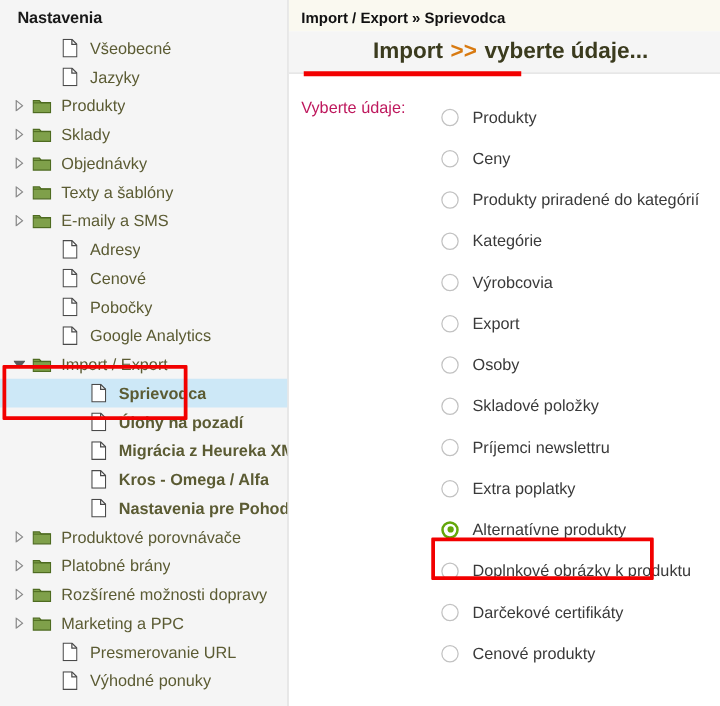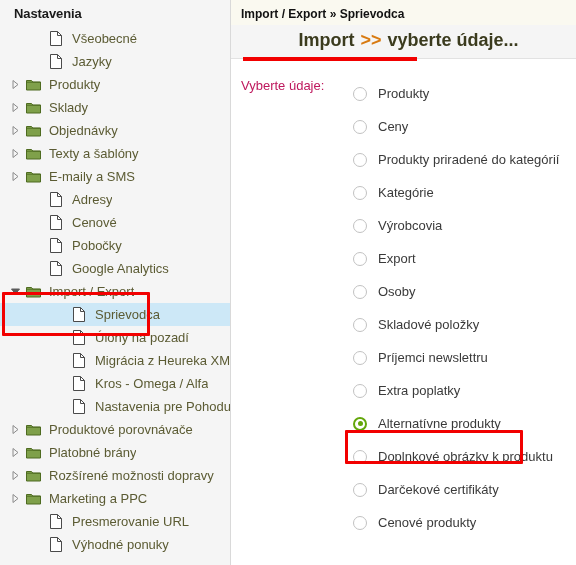--- a/index.html
+++ b/index.html
@@ -72,21 +72,21 @@
     justify-content: center;
   }
   .tree-row .ico svg { display:block; }
   .tree-row .lbl {
     padding-left: 6px;
     overflow: hidden;
   }
   
   .lvl0 { padding-left: 8px; }
   .lvl1 { padding-left: 31px; }
-  .lvl2 { padding-left: 54px; }
+  .lvl2 { padding-left: 54px; font-weight: bold; }
 
   
   .main {
     position: relative;
     flex: 1 1 auto;
     height: 565px;
     background: #ffffff;
     overflow: hidden;
   }
   .main-header {

